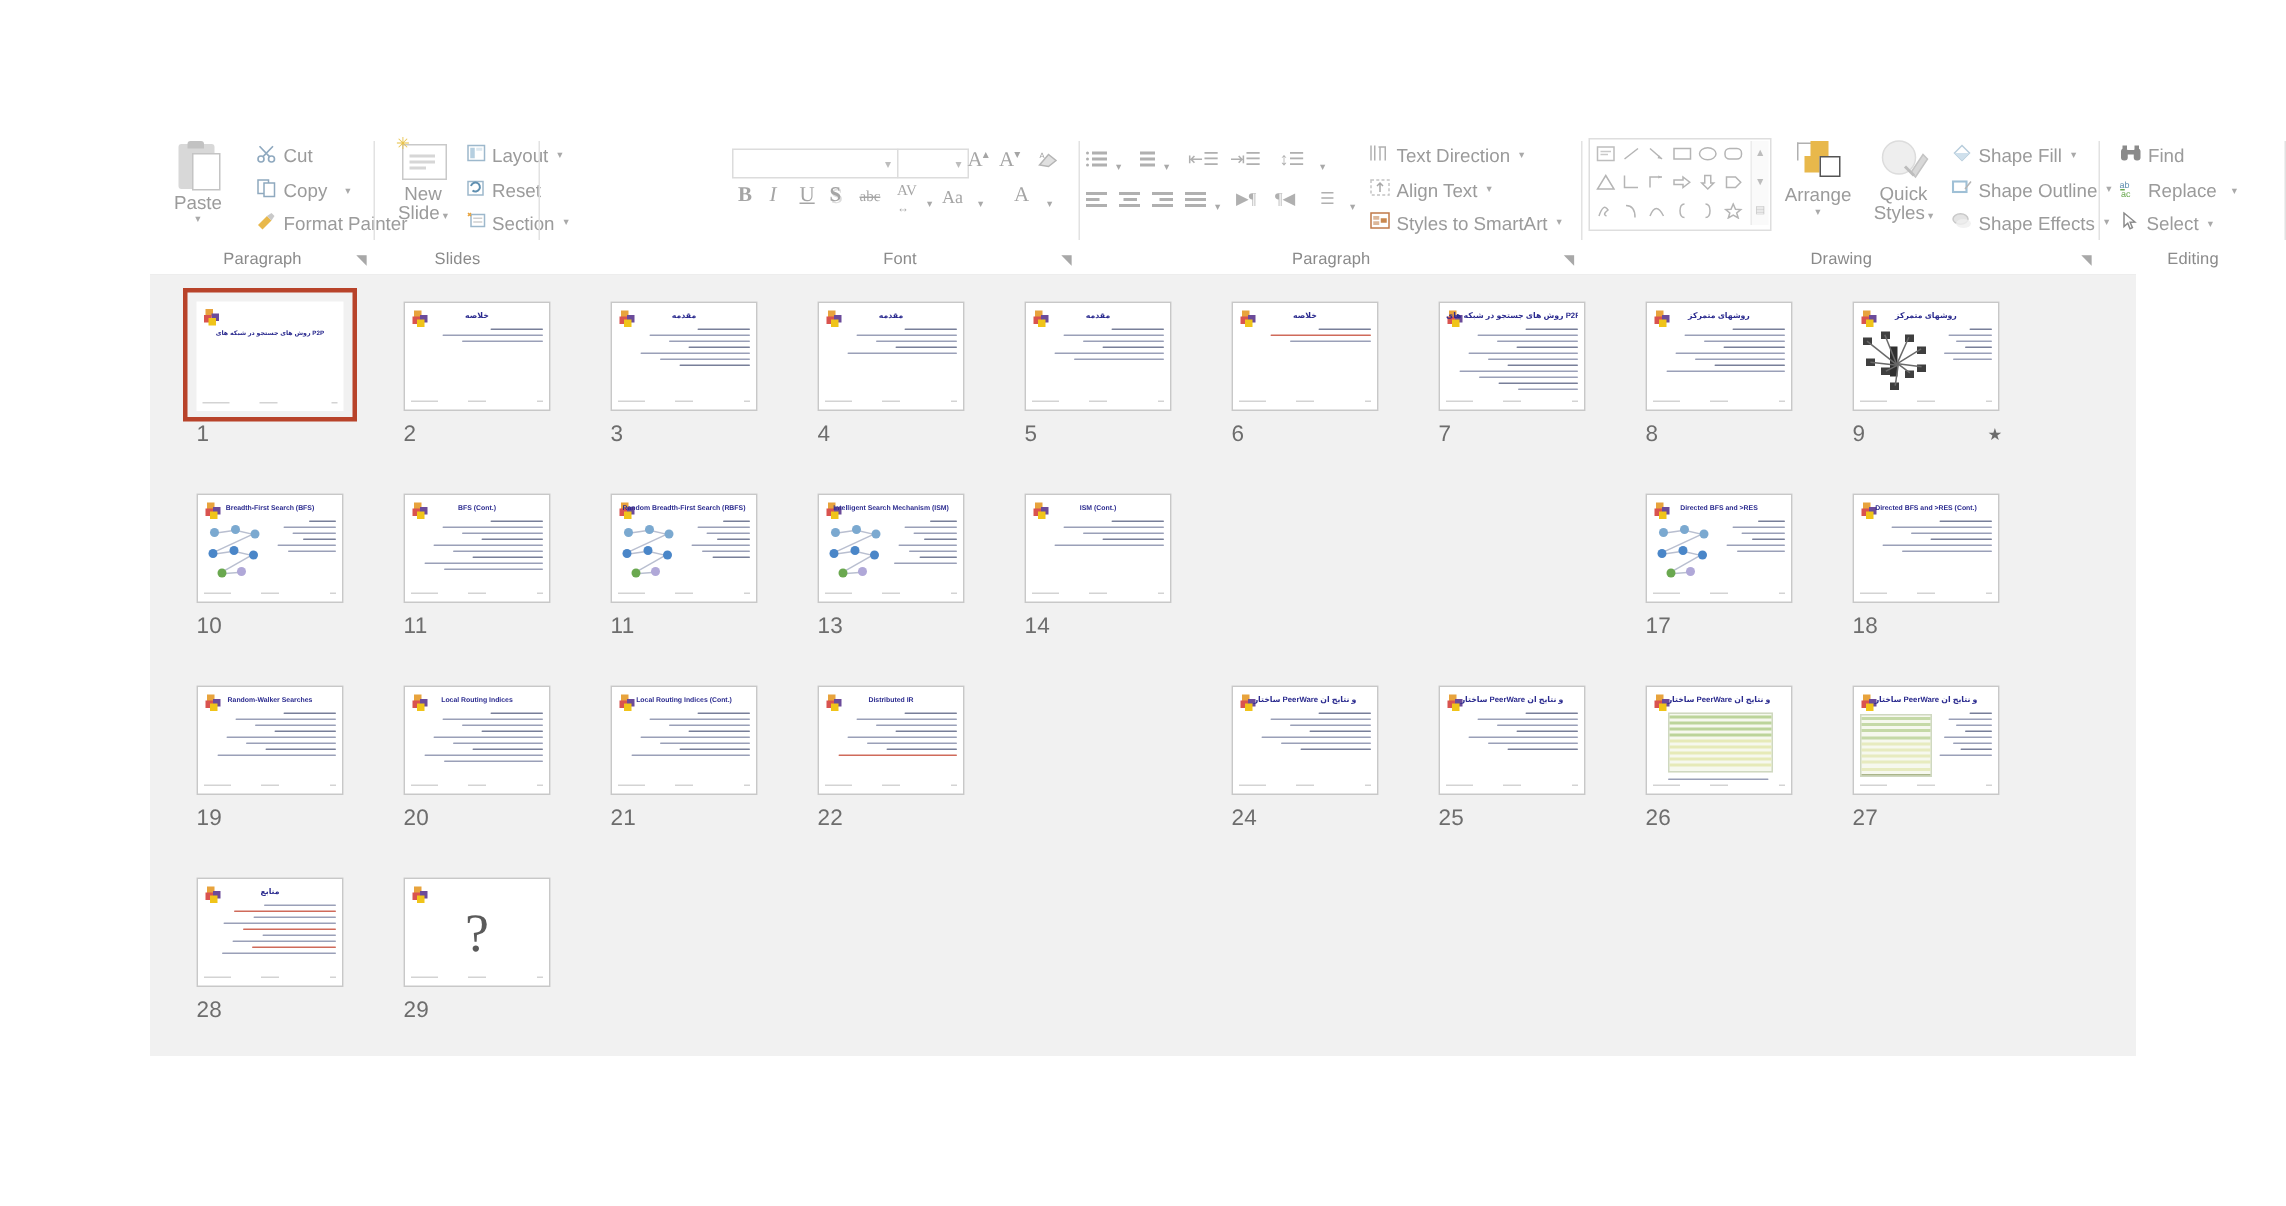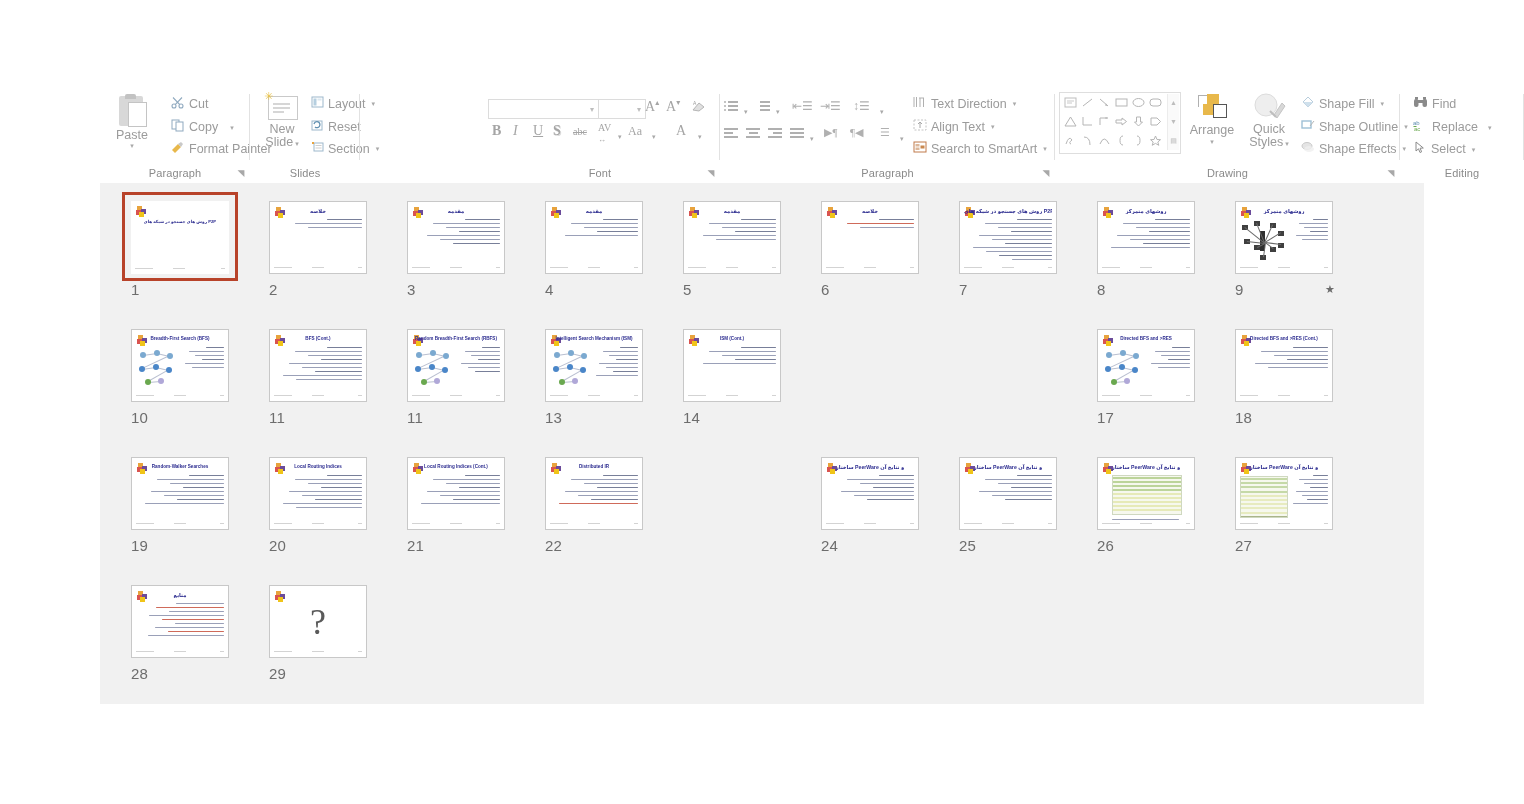--- a/index.html
+++ b/index.html
@@ -424,21 +424,21 @@
       </div>
       <div class="btn" style="left:190px;top:52px;">
         <span class="icon">
           <svg width="14" height="12" viewBox="0 0 14 12">
               <rect x="1" y="1" width="12" height="10" fill="#fff" stroke="#c07a4a"></rect>
             <rect x="2.5" y="3" width="4" height="2.5" fill="#dcb79a"></rect>
               <rect x="2.5" y="6.5" width="4" height="2.5" fill="#dcb79a"></rect>
             <rect x="7.5" y="4.5" width="4" height="3" fill="#c9884f"></rect>
             </svg>
         </span>
-        <span class="cap">Search to SmartArt</span>
+        <span class="cap">Styles to SmartArt</span>
         <span class="caret">▾</span>
       </div>
 
       <div class="glabel">Paragraph</div>
       <div class="dlg">◥</div>
       <div class="gsep"></div>
     </div>
 
     <div class="rgroup" id="g-drawing">
       <div class="shapegal">

